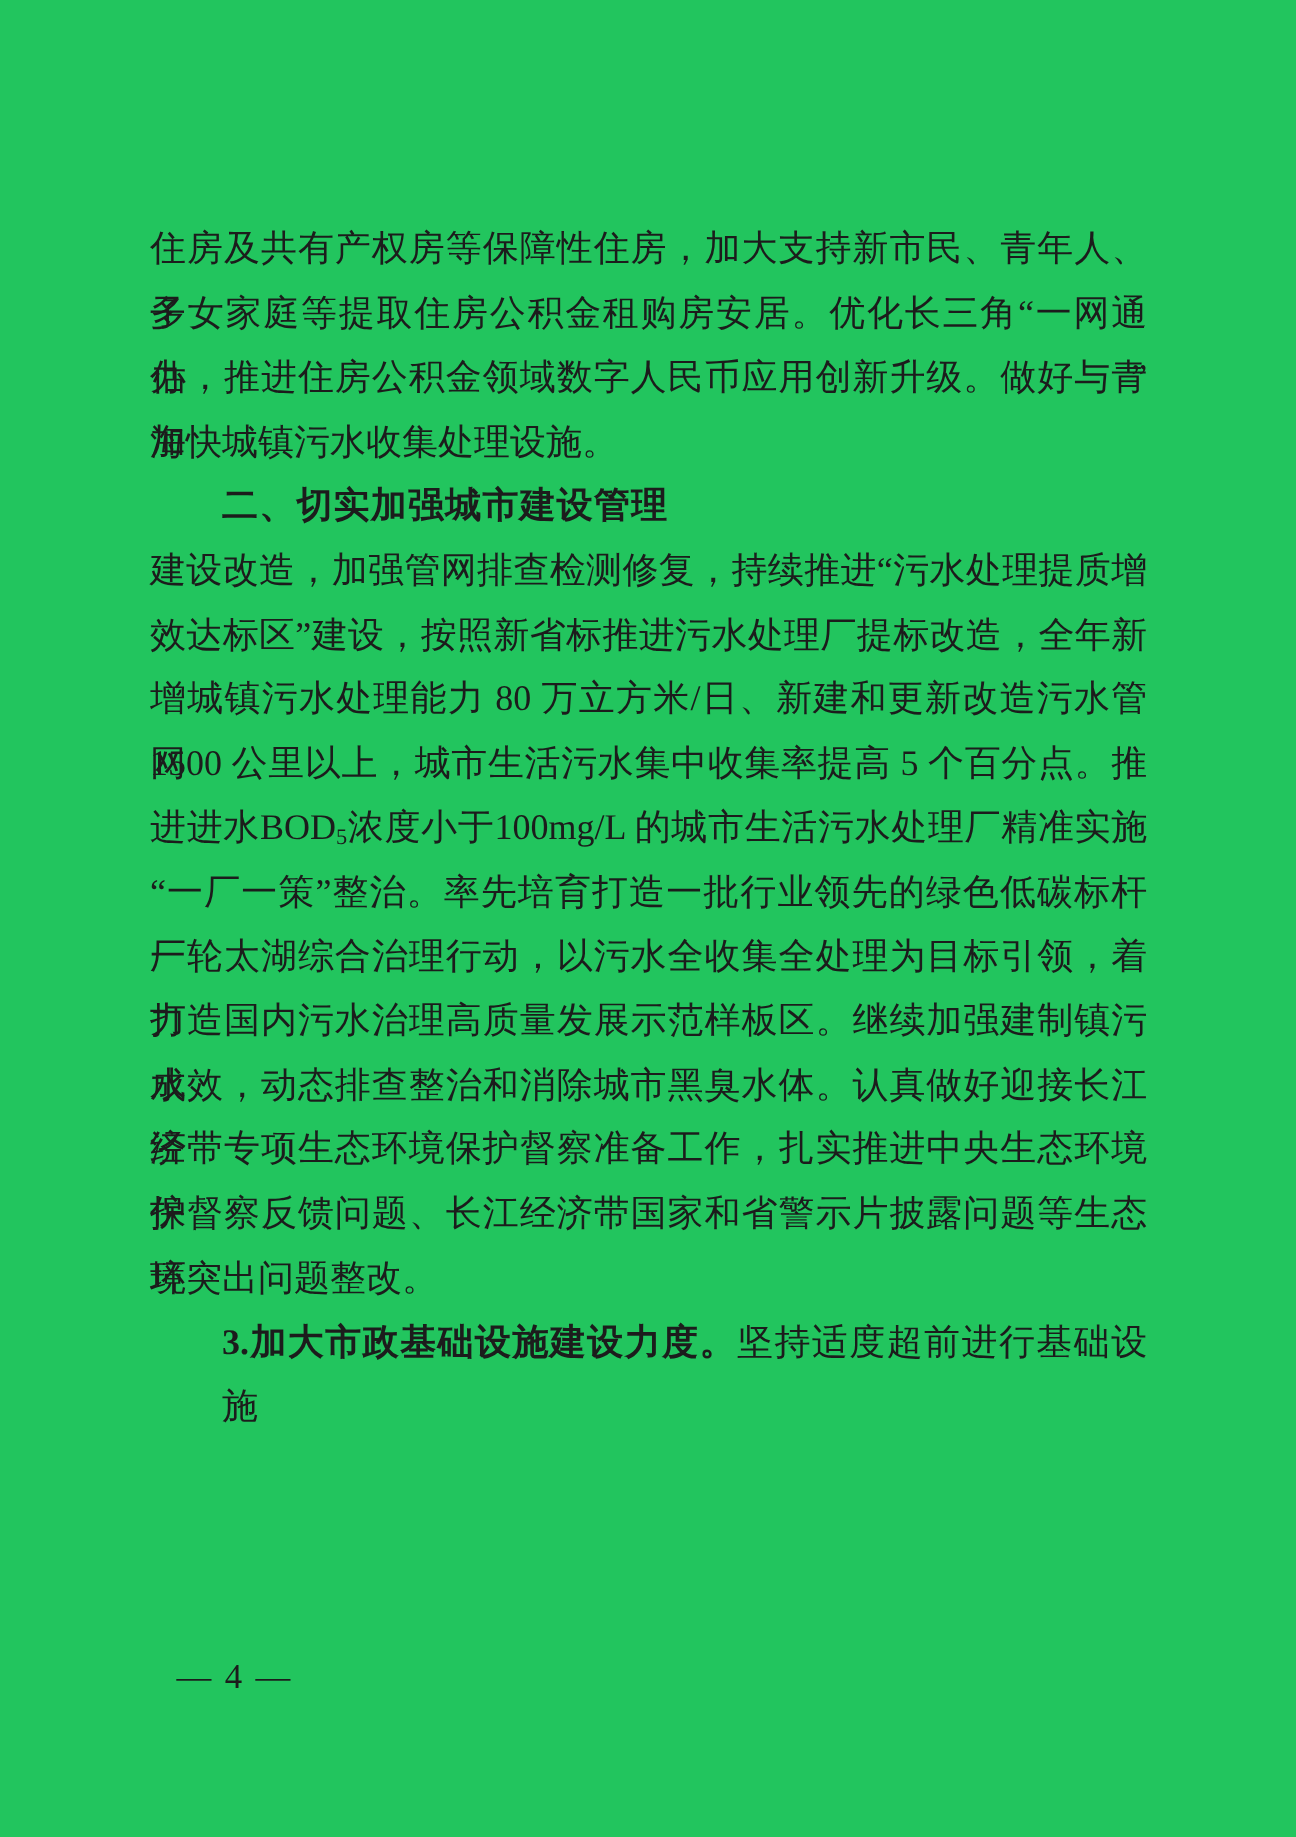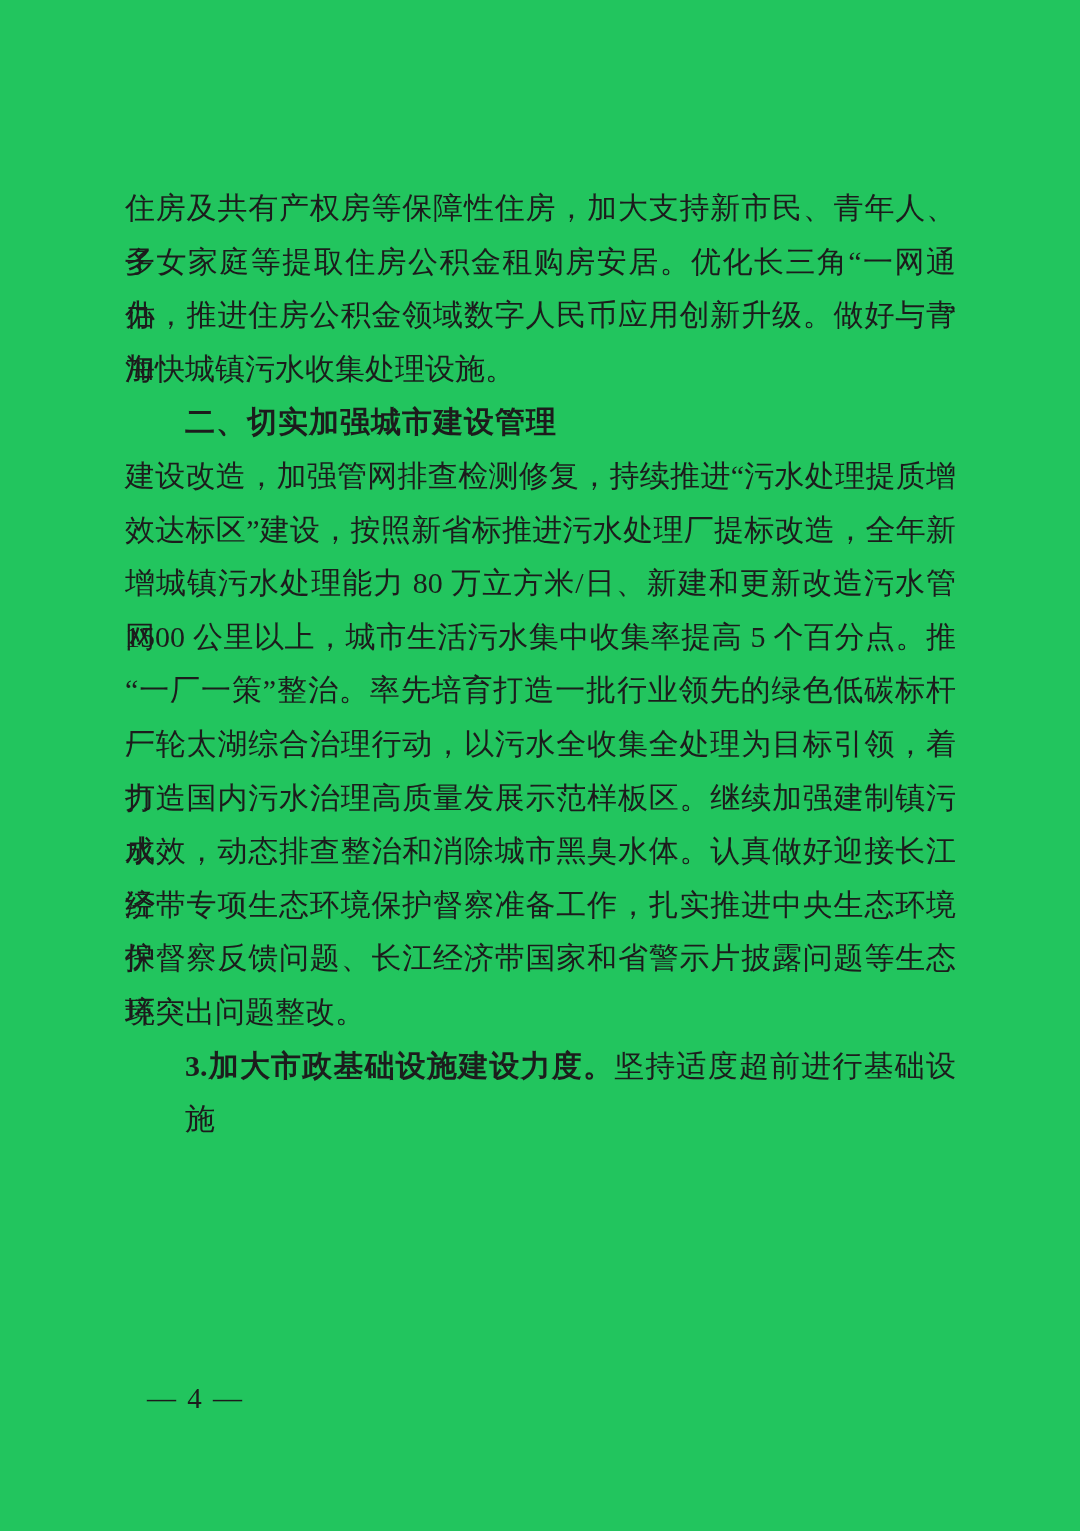--- a/index.html
+++ b/index.html
@@ -64,20 +64,21 @@
   <div class="text-block">
       <div class="line justify"><span class="">住房及共有产权房等保障性住房，加大支持新市民、青年人、多</span></div>
       <div class="line justify"><span class="">子女家庭等提取住房公积金租购房安居。优化长三角“一网通办”</span></div>
       <div class="line justify"><span class="">估，推进住房公积金领域数字人民币应用创新升级。做好与青海</span></div>
       <div class="line"><span class="">加快城镇污水收集处理设施。</span></div>
       <div class="line indent heading"><span class="seg-bold">二、切实加强城市建设管理</span></div>
       <div class="line justify"><span class="">建设改造，加强管网排查检测修复，持续推进“污水处理提质增</span></div>
       <div class="line justify"><span class="">效达标区”建设，按照新省标推进污水处理厂提标改造，全年新</span></div>
       <div class="line justify"><span class="">增城镇污水处理能力 80 万立方米/日、新建和更新改造污水管网</span></div>
       <div class="line justify"><span class="">1500 公里以上，城市生活污水集中收集率提高 5 个百分点。推</span></div>
+      <div class="line justify"><span class="">进进水BOD</span><span class="seg-sub">5</span><span class="">浓度小于100mg/L 的城市生活污水处理厂精准实施</span></div>
       <div class="line justify"><span class="">“一厂一策”整治。率先培育打造一批行业领先的绿色低碳标杆厂</span></div>
       <div class="line justify"><span class="">一轮太湖综合治理行动，以污水全收集全处理为目标引领，着力</span></div>
       <div class="line justify"><span class="">打造国内污水治理高质量发展示范样板区。继续加强建制镇污水</span></div>
       <div class="line justify"><span class="">成效，动态排查整治和消除城市黑臭水体。认真做好迎接长江经</span></div>
       <div class="line justify"><span class="">济带专项生态环境保护督察准备工作，扎实推进中央生态环境保</span></div>
       <div class="line justify"><span class="">护督察反馈问题、长江经济带国家和省警示片披露问题等生态环</span></div>
       <div class="line"><span class="">境突出问题整改。</span></div>
       <div class="line indent justify"><span class="seg-bold">3.加大市政基础设施建设力度。</span><span class="">坚持适度超前进行基础设施</span></div>
     </div>
   <div class="page-number">— 4 —</div>

